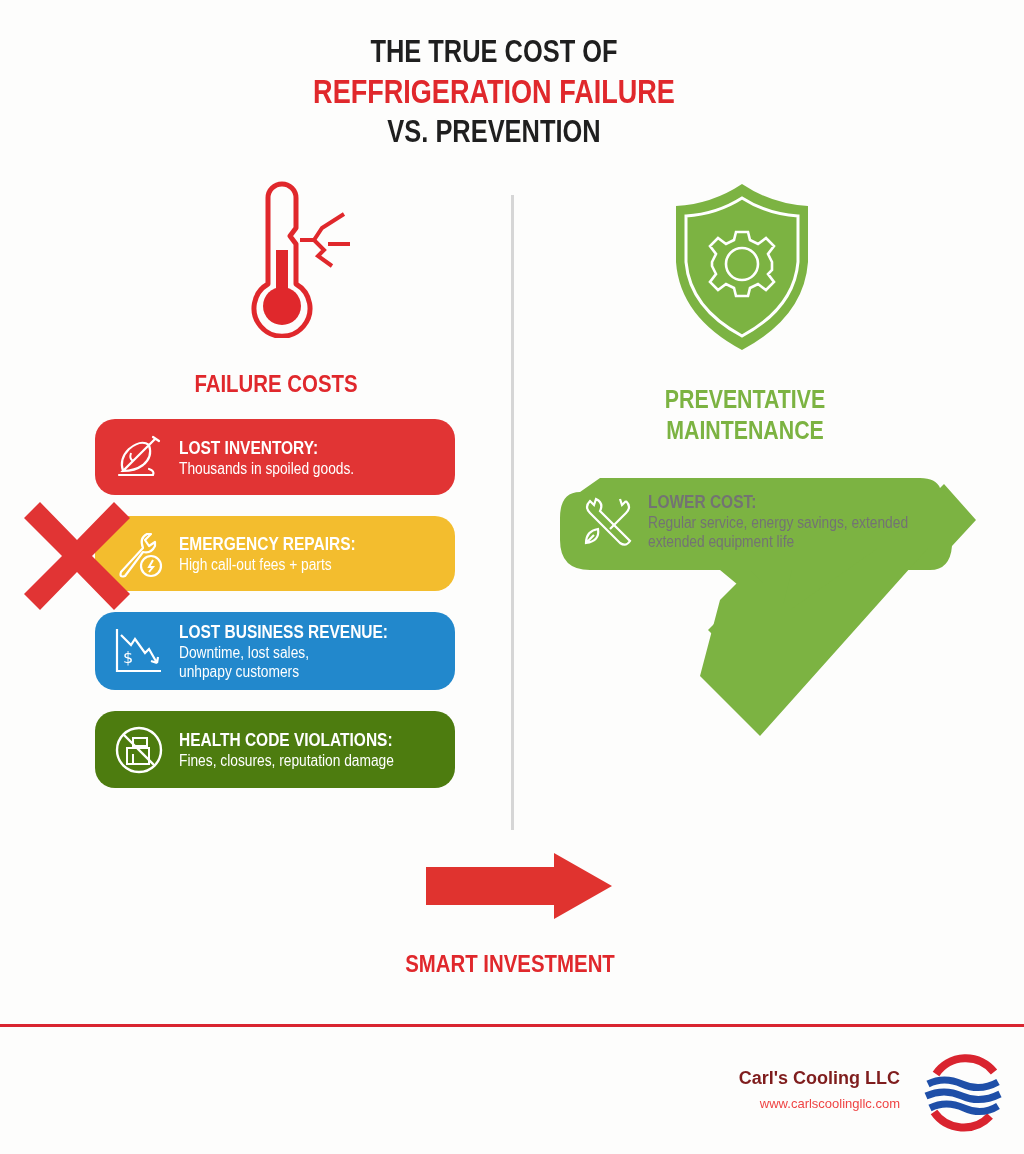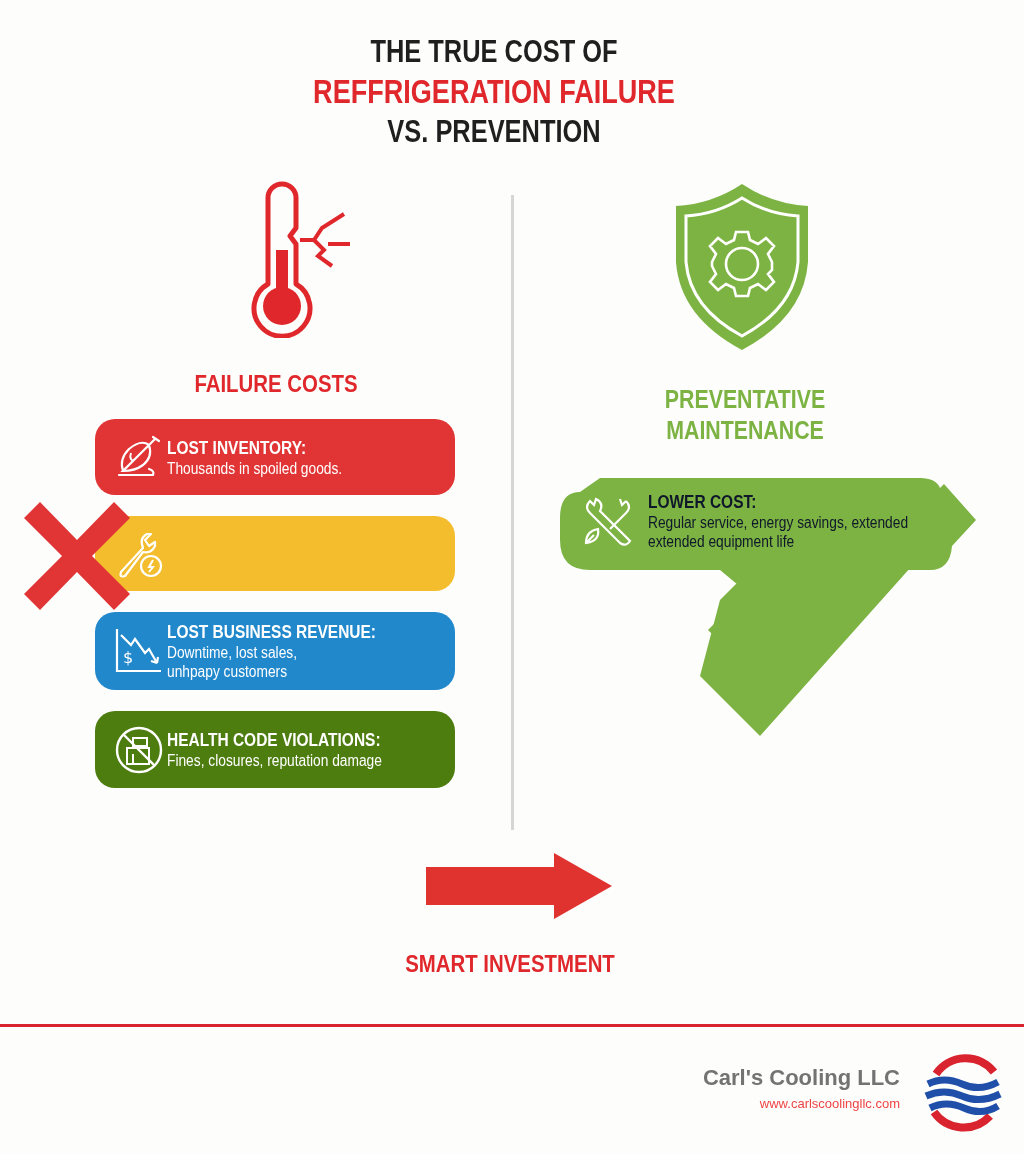--- a/index.html
+++ b/index.html
@@ -10,46 +10,46 @@
     .title-line { display: block; font-family: "Liberation Sans", sans-serif; font-weight: bold; font-size: 31px; line-height: 40px; color: #1f1f1f; transform: scaleX(0.82); }
     .title-line.red { color: #e0282c; font-size: 33px; }
 
     .divider { position: absolute; left: 511px; top: 195px; width: 3px; height: 635px; background: #d6d6d6; }
 
     .thermo { position: absolute; left: 232px; top: 178px; width: 130px; height: 160px; }
     .fail-heading { position: absolute; left: 176px; top: 370px; width: 200px; text-align: center; font-family: "Liberation Sans", sans-serif; font-weight: bold; font-size: 24px; color: #e0282c; transform: scaleX(0.85); }
 
     .card { position: absolute; left: 95px; width: 360px; border-radius: 20px; color: #fff; display: flex; align-items: center; padding-left: 16px; }
     .card .icon { width: 56px; height: 56px; flex: 0 0 56px; display: flex; align-items: center; justify-content: center; }
-    .card .text { margin-left: 0; }
+    .card .text { margin-left: 12px; }
     .card .head { display: block; font-weight: bold; font-size: 18px; line-height: 22px; transform: scaleX(0.86); transform-origin: left; white-space: nowrap; }
     .card .desc { display: block; font-size: 16px; line-height: 19px; transform: scaleX(0.86); transform-origin: left; white-space: nowrap; }
     .c-red { top: 419px; height: 76px; background: #e13434; }
     .c-yellow { top: 516px; height: 75px; background: #f3bd2e; }
     .c-blue { top: 612px; height: 78px; background: #2288cc; }
     .c-dred { top: 711px; height: 77px; background: #4d7c0f; }
 
     .xmark { position: absolute; left: 18px; top: 500px; width: 118px; height: 112px; }
 
     .shield { position: absolute; left: 672px; top: 182px; width: 140px; height: 170px; }
     .prev-heading { position: absolute; left: 560px; top: 384px; width: 370px; text-align: center; font-family: "Liberation Sans", sans-serif; font-weight: bold; font-size: 26px; color: #7cb342; transform: scaleX(0.82); }
 
     .check { position: absolute; left: 560px; top: 478px; width: 420px; height: 262px; }
-    .green-card { position: absolute; left: 580px; top: 486px; width: 340px; height: 70px; color: #0f172a; display: flex; align-items: center; }
+    .green-card { position: absolute; left: 580px; top: 486px; width: 340px; height: 70px; color: #737373; display: flex; align-items: center; }
     .green-card .icon { width: 60px; height: 60px; display: flex; align-items: center; justify-content: center; }
     .green-card .text { margin-left: 12px; }
     .green-card .head { display: block; font-weight: bold; font-size: 18px; line-height: 22px; transform: scaleX(0.86); transform-origin: left; white-space: nowrap; }
     .green-card .desc { display: block; font-size: 16px; line-height: 19px; transform: scaleX(0.86); transform-origin: left; white-space: nowrap; }
 
     .arrow { position: absolute; left: 426px; top: 853px; width: 186px; height: 66px; }
     .smart { position: absolute; left: 380px; top: 950px; width: 260px; text-align: center; font-weight: bold; font-size: 24px; color: #e0282c; transform: scaleX(0.85); }
 
     .footer-line { position: absolute; left: 0; top: 1024px; width: 1024px; height: 3px; background: #d92430; }
     .company { position: absolute; right: 124px; top: 1064px; text-align: right; }
-    .company-name { display: block; font-weight: bold; font-size: 22px; color: #737373; line-height: 28px; }
+    .company-name { display: block; font-weight: bold; font-size: 18px; color: #7f1d1d; line-height: 28px; }
     .company-url { display: block; font-size: 13px; color: #ef4444; line-height: 24px; }
     .logo { position: absolute; left: 924px; top: 1052px; width: 78px; height: 80px; }
   </style>
 </head>
 <body>
 
 <div class="title-block">
   <span class="title-line">THE TRUE COST OF</span>
   <span class="title-line red">REFFRIGERATION FAILURE</span>
   <span class="title-line">VS. PREVENTION</span>
@@ -80,20 +80,24 @@
   </span>
 </div>
 
 <div class="card c-yellow">
   <span class="icon">
     <svg width="52" height="52" viewBox="0 0 52 52">
         <path d="M8 44 L30 20 Q26 10 34 6 L38 6 L32 12 L36 18 L42 14 L42 18 Q38 26 30 24 L12 48 Q6 50 8 44 Z" fill="none" stroke="#fff" stroke-width="2.2" stroke-linejoin="round"></path>
         <circle cx="38" cy="38" r="10" fill="none" stroke="#fff" stroke-width="2.2"></circle>
         <path d="M40 32 L36 39 H40 L36 44" fill="none" stroke="#fff" stroke-width="2"></path>
       </svg>
+  </span>
+  <span class="text">
+    <span class="head">EMERGENCY REPAIRS:</span>
+    <span class="desc">High call-out fees + parts</span>
   </span>
 </div>
 
 <div class="card c-blue">
   <span class="icon">
     <svg width="52" height="52" viewBox="0 0 52 52">
         <path d="M4 4 V46 H48" fill="none" stroke="#fff" stroke-width="2.2"></path>
         <path d="M8 10 L18 20 L22 14 L32 28 L36 24 L44 38 M44 38 L38 36 M44 38 L45 32" fill="none" stroke="#fff" stroke-width="2.2"></path>
         <text x="10" y="38" fill="#fff" font-size="16" font-family="DejaVu Sans, sans-serif">$</text>
       </svg>

